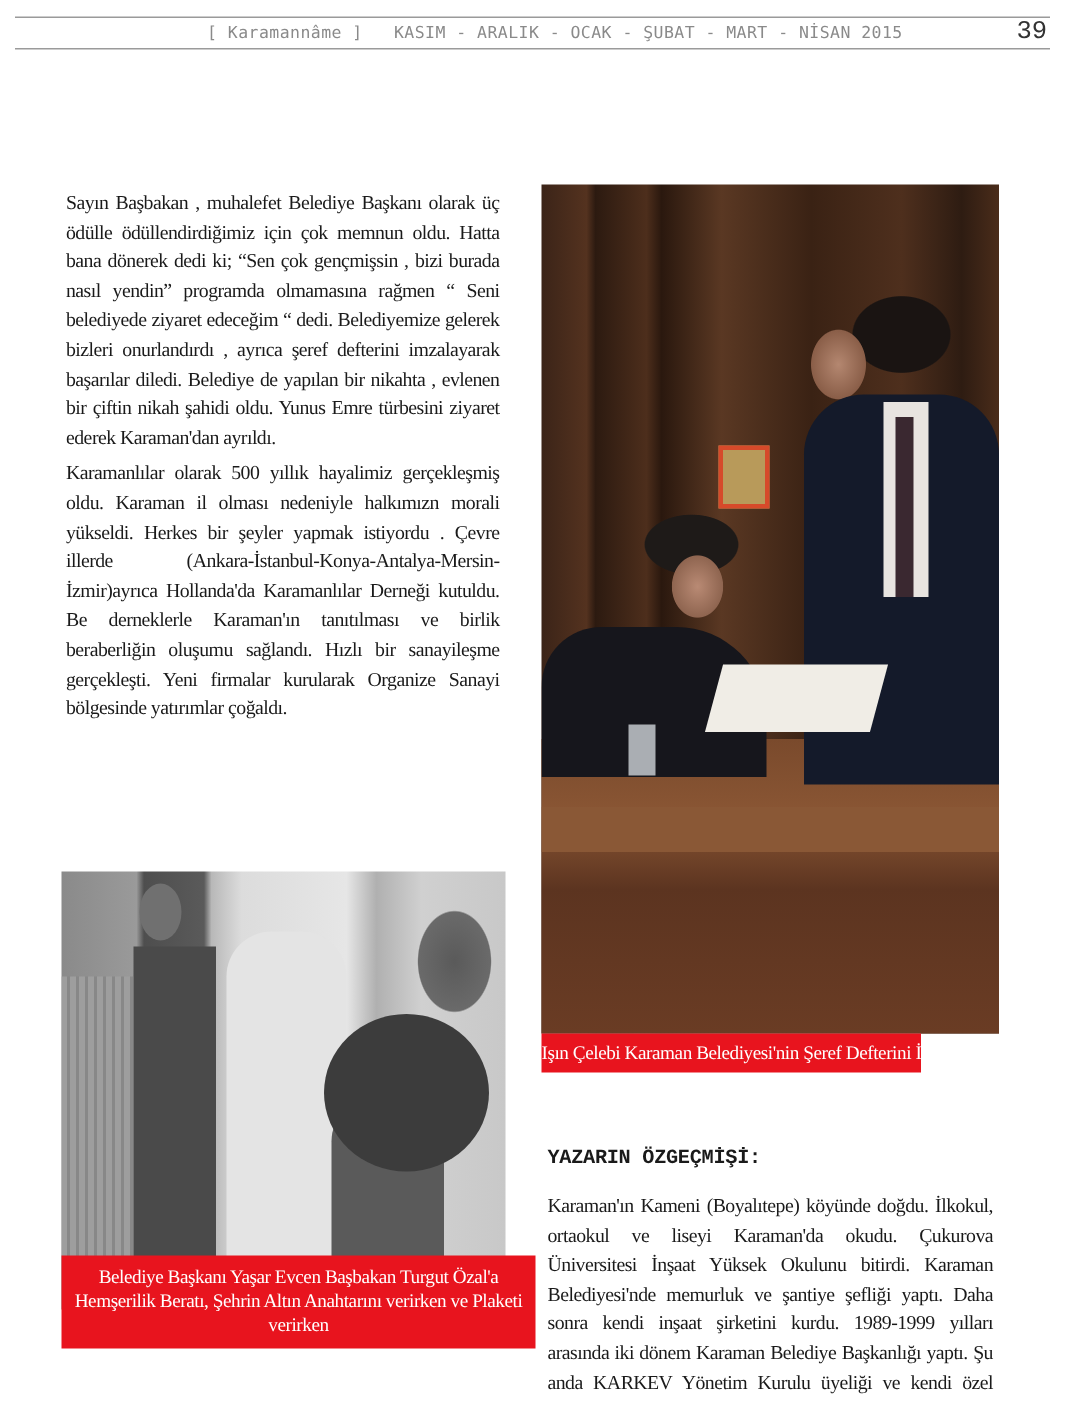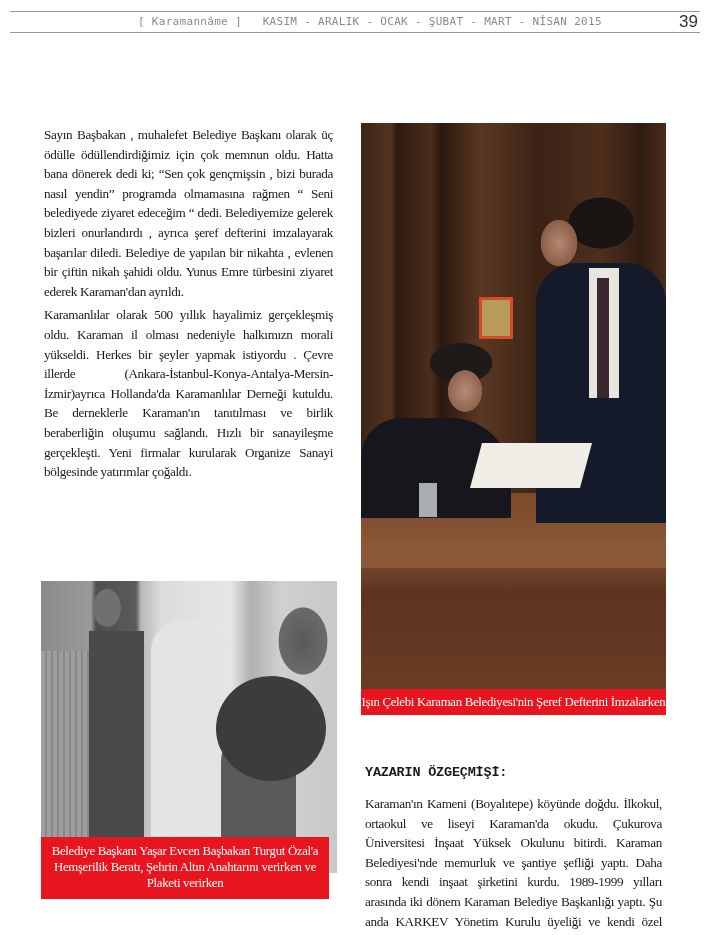--- a/index.html
+++ b/index.html
@@ -4,21 +4,21 @@
 <style>
   html, body { margin: 0; padding: 0; background: #ffffff; }
   body { width: 711px; height: 935px; position: relative; overflow: hidden;
          font-family: "Liberation Serif", "DejaVu Serif", serif; color: #1a1a1a; }
 
   .hdr-line { position: absolute; left: 10px; width: 690px; height: 1px; background: #9a9a9a; }
   .hdr-line.top { top: 11px; }
   .hdr-line.bot { top: 32px; }
   .hdr-text { position: absolute; top: 15px; left: 138px; font-family: "DejaVu Sans Mono", "Liberation Mono", monospace;
               font-size: 11px; color: #8a8a8a; letter-spacing: 0.3px; white-space: nowrap; }
-  .page-num { position: absolute; top: 12px; right: 13px; font-family: Liberation Sans, sans-serif;
+  .page-num { position: absolute; top: 12px; right: 13px; font-family: Liberation Mono, monospace;
               font-size: 17px; color: #333; text-align: center; }
 
   .col-left { position: absolute; left: 40px; top: 121px; width: 297px;
               font-size: 13.2px; line-height: 19.6px; text-align: justify; letter-spacing: -0.35px; }
   .col-left p { margin: 4px; }
 
   .photo { position: absolute; overflow: hidden; }
   .photo-right { left: 361px; top: 123px; width: 305px; height: 566px;
     background:
       radial-gradient(ellipse 30px 38px at 198px 120px, #b48770 0%, #8a5e48 60%, transparent 62%),
@@ -47,22 +47,22 @@
   .pl-panel { position: absolute; left: 0; top: 70px; width: 50px; height: 222px;
               background: repeating-linear-gradient(90deg, #9e9e9e 0, #9e9e9e 4px, #888 4px, #888 6px); }
   .pl-suit { position: absolute; left: 48px; top: 50px; width: 55px; height: 242px; background: #4a4a4a; }
   .pl-head { position: absolute; left: 52px; top: 8px; width: 28px; height: 38px; background: #707070; border-radius: 50%; }
   .pl-white { position: absolute; left: 110px; top: 40px; width: 80px; height: 252px; background: #e4e4e4; border-radius: 30px 30px 0 0; }
   .pl-head2 { position: absolute; left: 175px; top: 95px; width: 110px; height: 105px; background: #3c3c3c; border-radius: 50%; }
   .pl-face2 { position: absolute; left: 180px; top: 150px; width: 75px; height: 142px; background: #5a5a5a; border-radius: 30px 20px 0 0; }
 
   .caption { position: absolute; background: #e8141e; color: #ffffff; text-align: center;
              font-family: "Liberation Serif", "DejaVu Serif", serif; }
-  .caption-right { left: 361px; top: 689px; width: 305px; height: 26px; font-size: 12.8px; line-height: 26px; letter-spacing: -0.3px; white-space: nowrap; }
-  .caption-left { left: 41px; top: 837px; width: 288px; height: 62px; font-size: 12.8px; line-height: 16px; padding-top: 6px; box-sizing: border-box; letter-spacing: -0.3px; }
+  .caption-right { left: 361px; top: 689px; width: 253px; height: 26px; font-size: 12.8px; line-height: 26px; letter-spacing: -0.3px; white-space: nowrap; }
+  .caption-left { left: 41px; top: 837px; width: 316px; height: 62px; font-size: 12.8px; line-height: 16px; padding-top: 6px; box-sizing: border-box; letter-spacing: -0.3px; }
 
   .bio-title { position: absolute; left: 365px; top: 765px; font-size: 13.5px; font-weight: bold; letter-spacing: -0.2px; font-family: Liberation Mono, monospace; }
   .bio-text { position: absolute; left: 365px; top: 794px; width: 297px; font-size: 13.2px; line-height: 19.6px;
               text-align: justify; letter-spacing: -0.35px; }
 </style>
 </head>
 <body>
 
 <div class="hdr-line top"></div>
 <div class="hdr-text">

